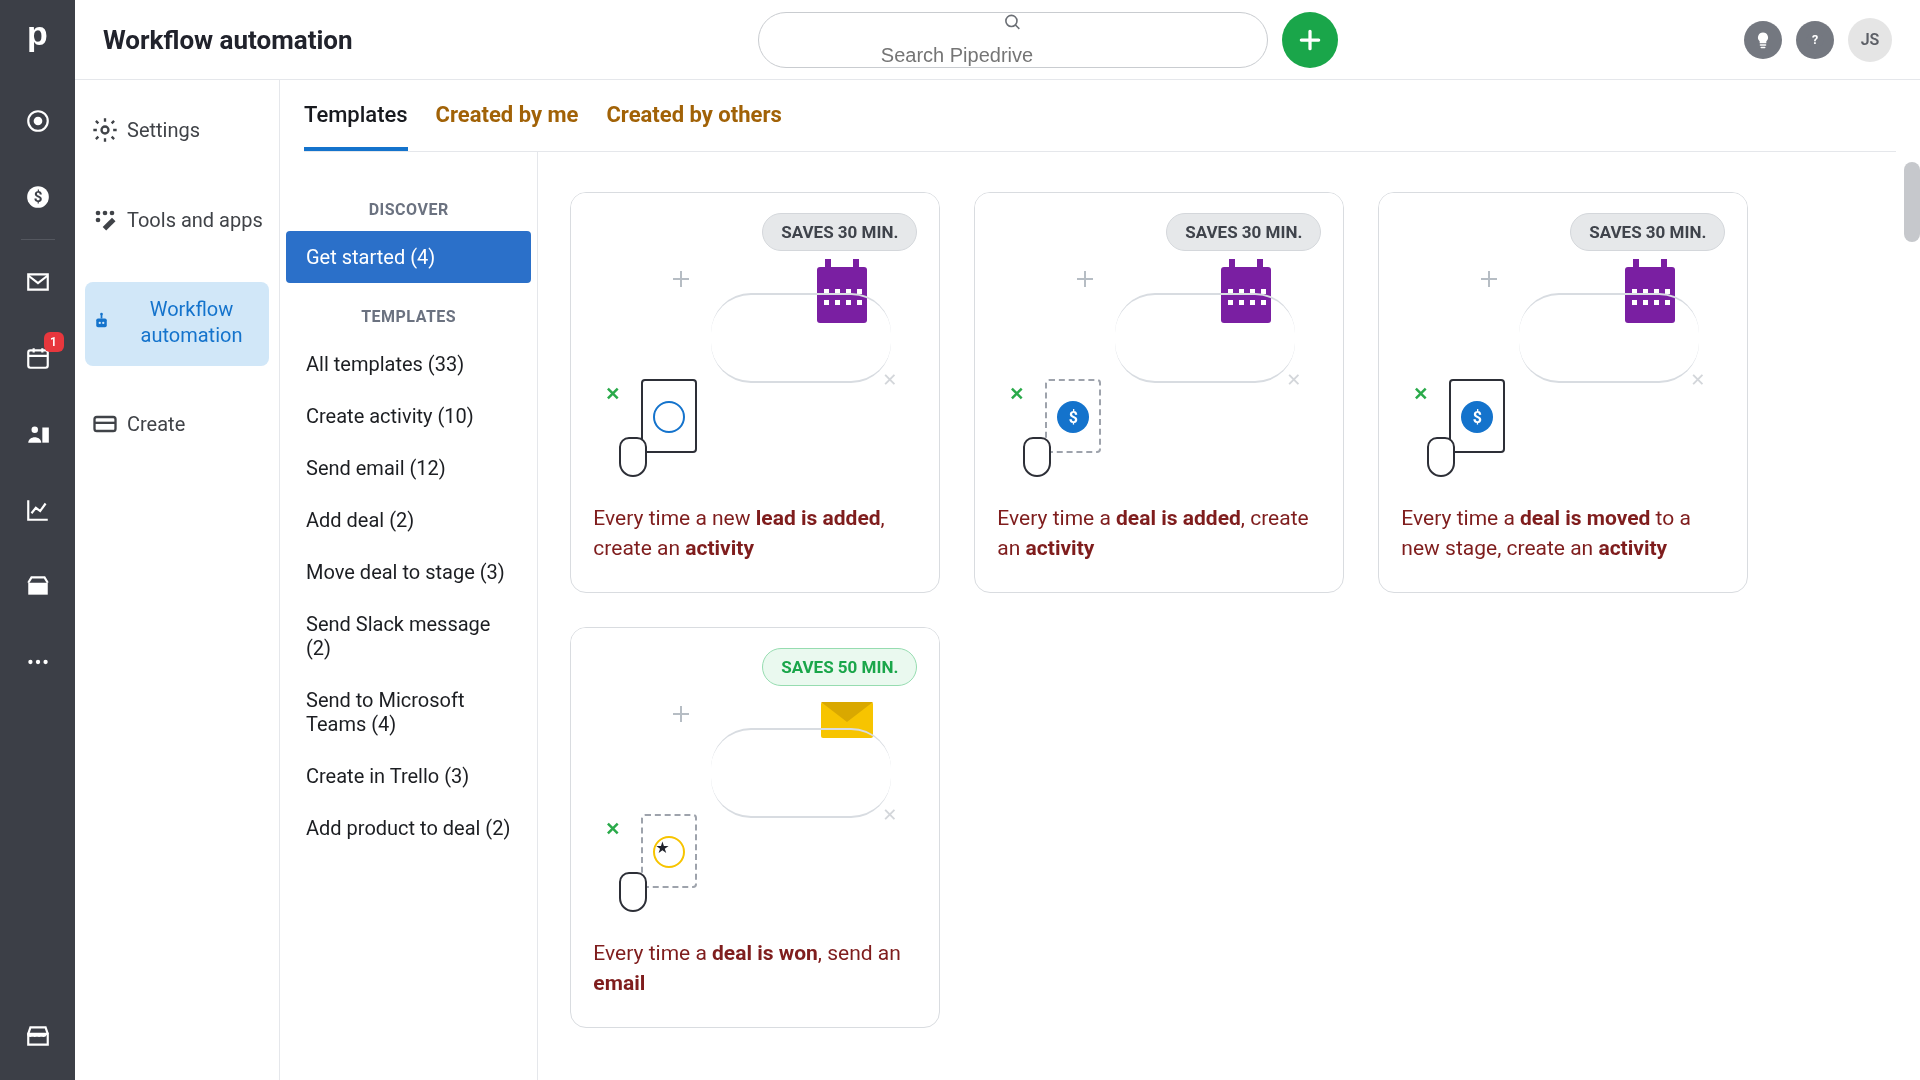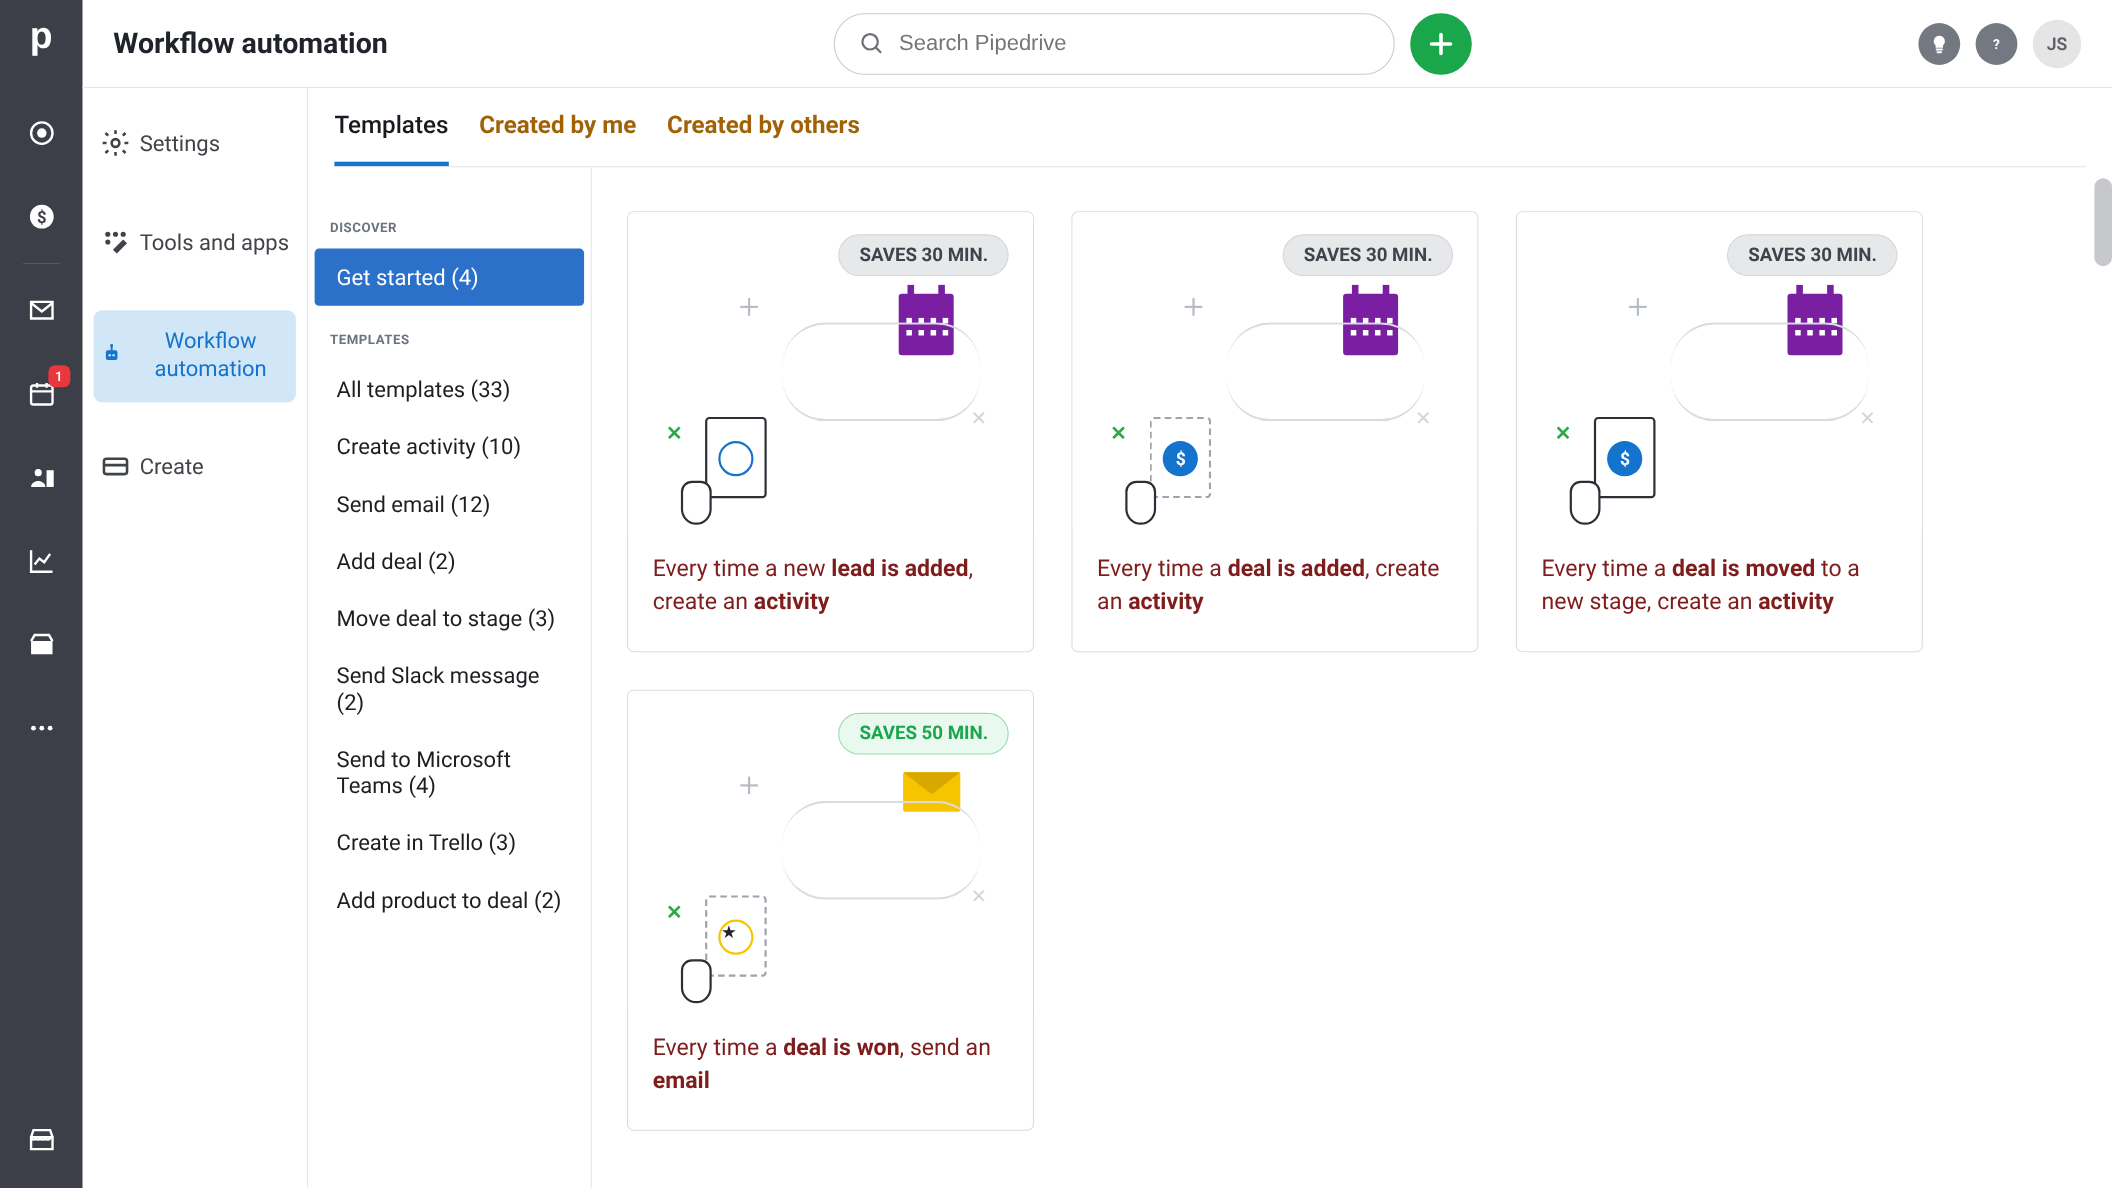--- a/index.html
+++ b/index.html
@@ -26,21 +26,21 @@
   .rail-spacer { flex: 1; }
   .rail svg { width: 26px; height: 26px; fill: #fff; }
 
   
   .main { flex: 1; display: flex; flex-direction: column; min-width:0; }
   .header { height: 80px; display: flex; align-items: center; padding: 0 28px;
             border-bottom: 1px solid #e5e7eb; gap: 20px; }
   .h-title { font-size: 26px; font-weight: 700; }
   .h-center { flex: 1; display:flex; justify-content:center; gap: 14px; align-items:center; }
   .search { width: 510px; height: 56px; border: 1px solid #c9ccd0; border-radius: 999px;
-            display:flex; align-items:center; padding: 0 22px; gap: 12px; }
+            display:flex; align-items:center; padding: 0 22px; gap: 12px; flex-direction: column; }
   .search input { border: none; outline: none; font-size: 20px; flex:1; background:transparent; color:#6b7280; }
   .search svg { width: 24px; height: 24px; fill:#6b6f75; }
   .btn-add { width: 56px; height: 56px; border-radius: 50%; background: #1aa64a;
              display:flex; align-items:center; justify-content:center; cursor:pointer; }
   .btn-add svg { width: 26px; height: 26px; stroke:#fff; }
   .h-right { display:flex; align-items:center; gap: 14px; }
   .icon-circle { width: 38px; height: 38px; border-radius: 50%; background:#747880;
                  display:flex; align-items:center; justify-content:center; }
   .icon-circle svg { width: 20px; height: 20px; fill:#fff; }
   .avatar { width: 44px; height: 44px; border-radius: 50%; background:#e5e5e5; color:#5c5f66;
@@ -55,28 +55,28 @@
   .sbtn span { font-size: 20px; text-align:center; line-height:1.3; }
   .sbtn svg { width: 28px; height: 28px; fill: currentColor; }
 
   .col2 { width: 310px; border-right: 1px solid #e5e7eb; padding-top: 24px; }
   .tabs-row { display:flex; gap: 28px; border-bottom: 1px solid #e5e7eb; padding: 0 0 0 0; }
   .content { flex:1; display:flex; flex-direction:column; min-width:0; overflow:auto; }
   .tabs { padding: 22px 24px 0; }
   .tab { font-size: 22px; color:#a16207; padding-bottom: 20px; cursor:pointer;font-weight:bold; }
   .tab.active { color:#181a1f; font-weight:500; border-bottom: 4px solid #1473cc; }
 
-  .cat-title { font-size: 12px; font-weight:700; letter-spacing:.5px; color:#6b7280;
-               padding: 24px 20px 12px; }
+  .cat-title { font-size: 16px; font-weight:700; letter-spacing:.5px; color:#6b7280;
+               padding: 24px 20px 12px; text-align: center; }
   .cat-item { font-size: 20px; color:#1c1e22; padding: 14px 20px; border-radius: 4px;
               margin: 0 6px; cursor:pointer; }
   .cat-item.active { background:#2b70c9; color:#fff; }
 
   .cards { padding: 40px 32px; display:flex; flex-wrap:wrap; gap: 34px; align-content:flex-start; }
-  .card { width: 370px; border: 1px solid #d9dce0; border-radius: 6px; background:#fff;
+  .card { width: 370px; border: 1px solid #d9dce0; border-radius: 16px; background:#fff;
           display:flex; flex-direction:column; overflow:hidden; cursor:pointer; }
   .card-illus { height: 290px; position:relative; background:#fff; }
   .pill { position:absolute; top:20px; right:22px; background:#e6e8ea; color:#3f434b;
           font-size: 17px; font-weight:700; border-radius:999px; padding: 8px 18px; border:1px solid #d4d7db; }
   .pill.green { background:#eaf9ef; color:#1aa64a; border-color:#96dcb0; }
   .card-text { padding: 20px 22px 28px; font-size: 21px; line-height:1.45; color:#7f1d1d; }
   .card-text b { font-weight:700; }
 
   
   .il-calendar { position:absolute; top:74px; right:72px; width:50px; height:56px; background:#7a1fa2; border-radius:3px; }

